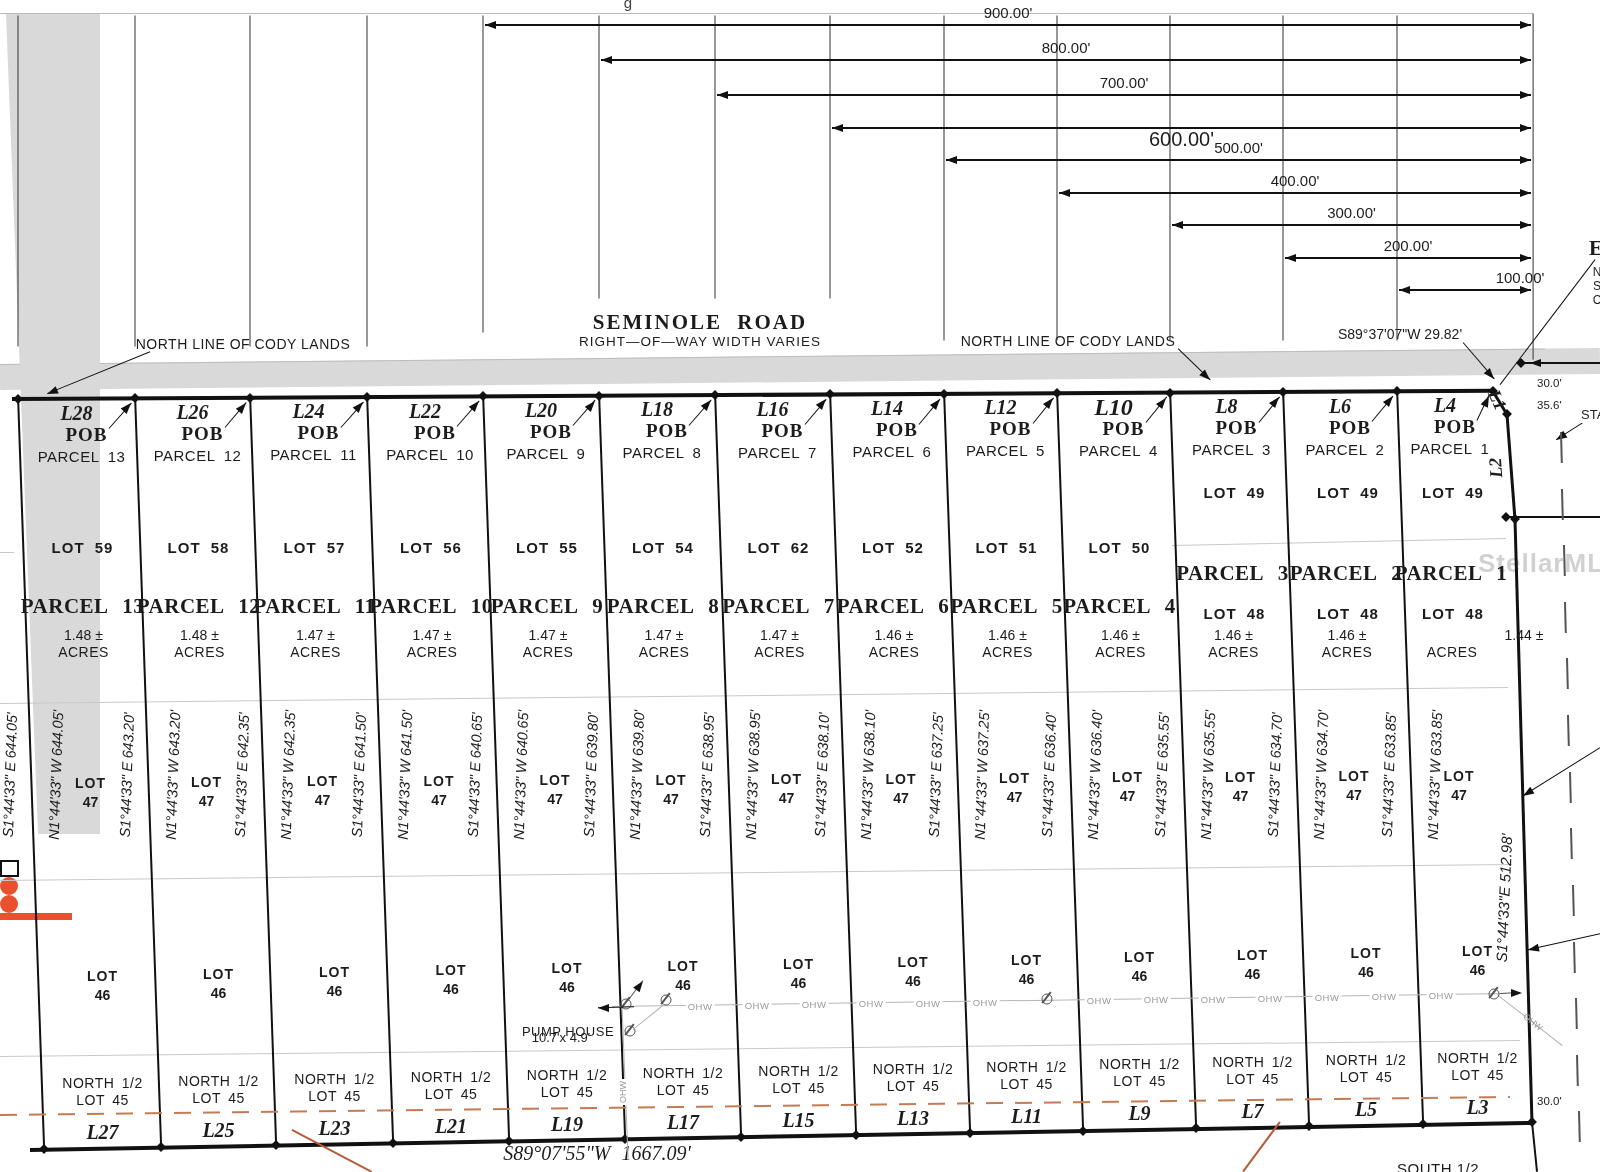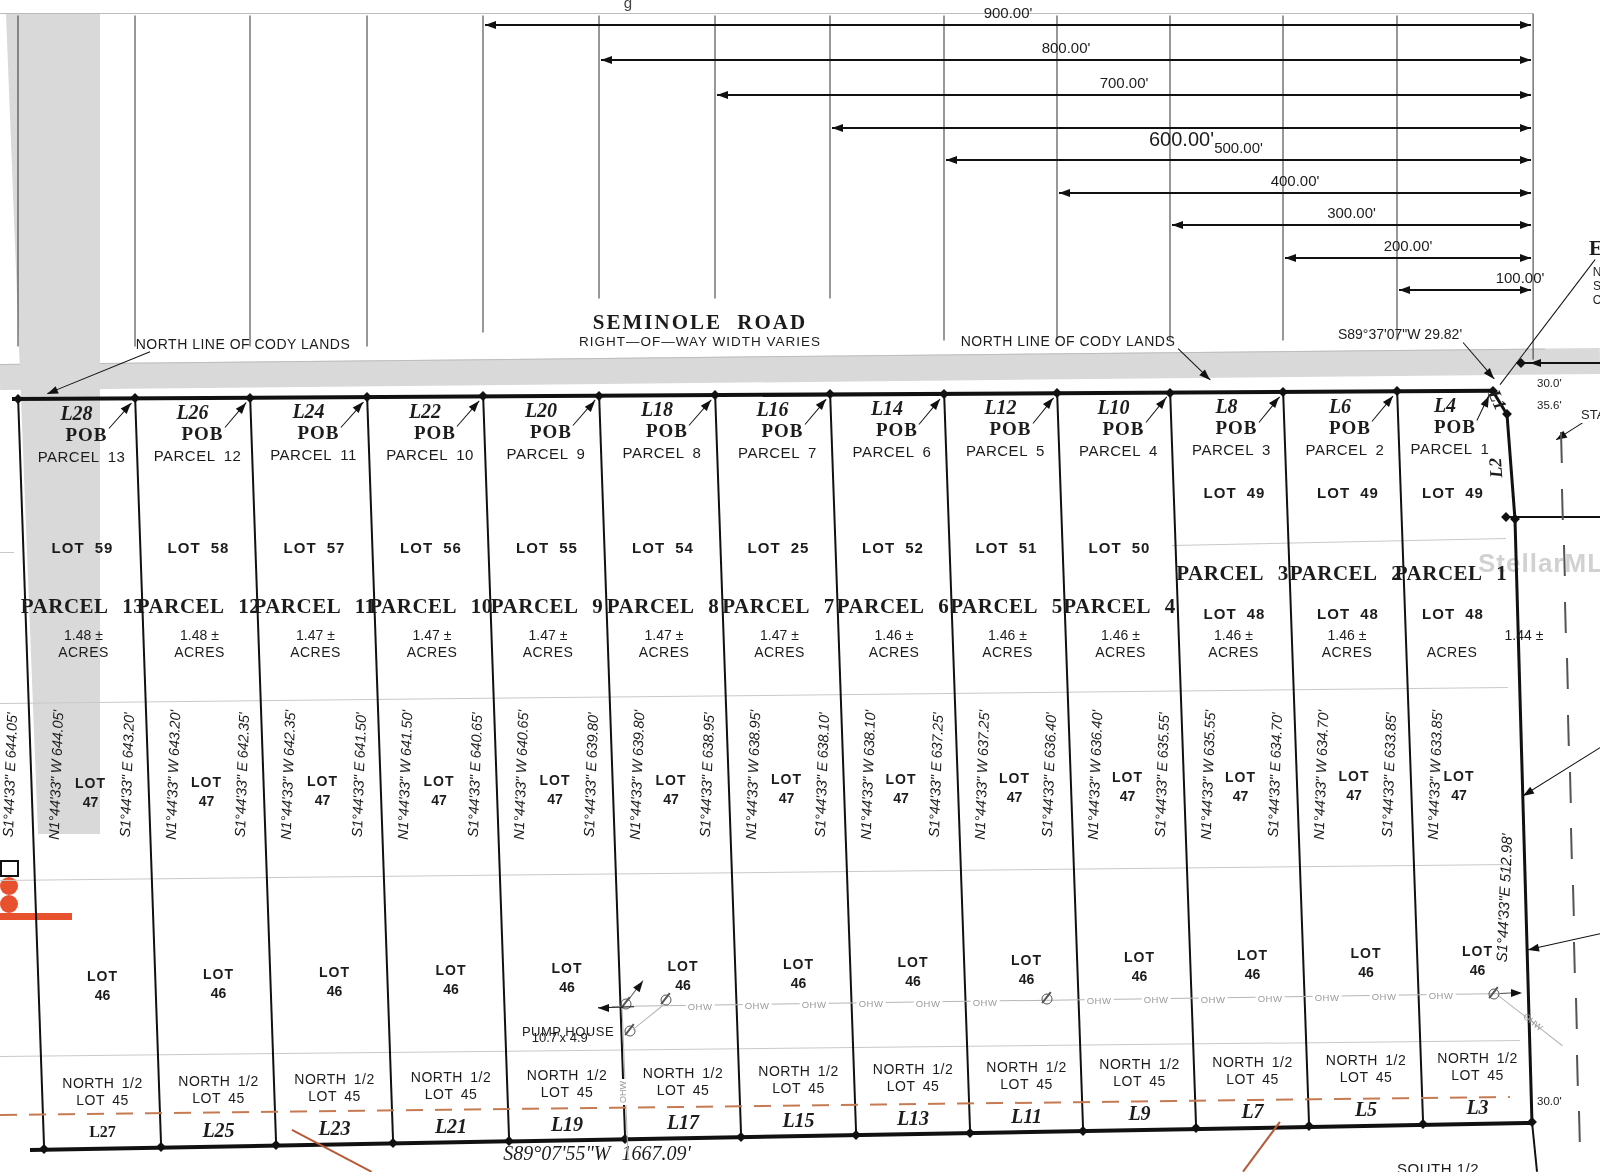--- a/index.html
+++ b/index.html
@@ -155,21 +155,21 @@
     <span class="t sans" style="left: 82.5px; top: 547px; font-size: 15px; font-weight: bold; letter-spacing: 1px; word-spacing: 5px;">LOT 59</span>
     <span class="t serif" style="left: 82.5px; top: 606px; font-size: 21px; font-weight: bold; letter-spacing: 0.5px; word-spacing: 9px;">PARCEL 13</span>
     <span class="t sans" style="left: 83.5px; top: 635px; font-size: 14px;">1.48 ±</span>
     <span class="t sans" style="left: 83.5px; top: 652px; font-size: 14px; letter-spacing: 0.5px;">ACRES</span>
     <span class="t sans" style="left: 90.5px; top: 782.617px; font-size: 14px; font-weight: bold; letter-spacing: 1px;">LOT</span>
     <span class="t sans" style="left: 90.5px; top: 801.617px; font-size: 14px; font-weight: bold;">47</span>
     <span class="t sans" style="left: 102.5px; top: 976.155px; font-size: 14px; font-weight: bold; letter-spacing: 1px;">LOT</span>
     <span class="t sans" style="left: 102.5px; top: 995.155px; font-size: 14px; font-weight: bold;">46</span>
     <span class="t sans" style="left: 102.5px; top: 1083.15px; font-size: 14px; letter-spacing: 0.5px; word-spacing: 3px;">NORTH 1/2</span>
     <span class="t sans" style="left: 102.5px; top: 1100.15px; font-size: 14px; letter-spacing: 0.5px; word-spacing: 3px;">LOT 45</span>
-    <span class="t serif" style="left: 102.5px; top: 1132.15px; font-size: 16px; font-weight: bold; ">L27</span>
+    <span class="t serif" style="left: 102.5px; top: 1132.15px; font-size: 20px; font-weight: bold; font-style: italic;">L27</span>
     <span class="t serif" style="left: 192.5px; top: 411.941px; font-size: 20px; font-weight: bold; font-style: italic;">L26</span>
     <span class="t serif" style="left: 202.5px; top: 433.941px; font-size: 19px; font-weight: bold; letter-spacing: 1px;">POB</span>
     <span class="t sans" style="left: 197.5px; top: 454.941px; font-size: 15px; letter-spacing: 0.5px; word-spacing: 4px;">PARCEL 12</span>
     <div class="ln" style="left: 224.5px; top: 427.341px; width: 33.2139px; height: 1.2px; background: rgb(17, 17, 17); transform: rotate(-49.6602deg);"></div>
     <div class="ar" style="left: 246px; top: 398.625px; transform: rotate(-229.66deg);"></div>
     <span class="t sans" style="left: 198.5px; top: 547px; font-size: 15px; font-weight: bold; letter-spacing: 1px; word-spacing: 5px;">LOT 58</span>
     <span class="t serif" style="left: 198.5px; top: 606px; font-size: 21px; font-weight: bold; letter-spacing: 0.5px; word-spacing: 9px;">PARCEL 12</span>
     <span class="t sans" style="left: 199.5px; top: 635px; font-size: 14px;">1.48 ±</span>
     <span class="t sans" style="left: 199.5px; top: 652px; font-size: 14px; letter-spacing: 0.5px;">ACRES</span>
     <span class="t sans" style="left: 206.5px; top: 782.038px; font-size: 14px; font-weight: bold; letter-spacing: 1px;">LOT</span>
@@ -241,21 +241,21 @@
     <span class="t sans" style="left: 683px; top: 965.706px; font-size: 14px; font-weight: bold; letter-spacing: 1px;">LOT</span>
     <span class="t sans" style="left: 683px; top: 984.706px; font-size: 14px; font-weight: bold;">46</span>
     <span class="t sans" style="left: 683px; top: 1072.71px; font-size: 14px; letter-spacing: 0.5px; word-spacing: 3px;">NORTH 1/2</span>
     <span class="t sans" style="left: 683px; top: 1089.71px; font-size: 14px; letter-spacing: 0.5px; word-spacing: 3px;">LOT 45</span>
     <span class="t serif" style="left: 683px; top: 1121.71px; font-size: 20px; font-weight: bold; font-style: italic;">L17</span>
     <span class="t serif" style="left: 772.5px; top: 408.751px; font-size: 20px; font-weight: bold; font-style: italic;">L16</span>
     <span class="t serif" style="left: 782.5px; top: 430.751px; font-size: 19px; font-weight: bold; letter-spacing: 1px;">POB</span>
     <span class="t sans" style="left: 777.5px; top: 451.751px; font-size: 15px; letter-spacing: 0.5px; word-spacing: 4px;">PARCEL 7</span>
     <div class="ln" style="left: 804.5px; top: 424.151px; width: 33.2139px; height: 1.2px; background: rgb(17, 17, 17); transform: rotate(-49.6602deg);"></div>
     <div class="ar" style="left: 826px; top: 395.435px; transform: rotate(-229.66deg);"></div>
-    <span class="t sans" style="left: 778.5px; top: 547px; font-size: 15px; font-weight: bold; letter-spacing: 1px; word-spacing: 5px;">LOT 25</span>
+    <span class="t sans" style="left: 778.5px; top: 547px; font-size: 15px; font-weight: bold; letter-spacing: 1px; word-spacing: 5px;">LOT 62</span>
     <span class="t serif" style="left: 778.5px; top: 606px; font-size: 21px; font-weight: bold; letter-spacing: 0.5px; word-spacing: 9px;">PARCEL 7</span>
     <span class="t sans" style="left: 779.5px; top: 635px; font-size: 14px;">1.47 ±</span>
     <span class="t sans" style="left: 779.5px; top: 652px; font-size: 14px; letter-spacing: 0.5px;">ACRES</span>
     <span class="t sans" style="left: 786.5px; top: 779.138px; font-size: 14px; font-weight: bold; letter-spacing: 1px;">LOT</span>
     <span class="t sans" style="left: 786.5px; top: 798.138px; font-size: 14px; font-weight: bold;">47</span>
     <span class="t sans" style="left: 798.5px; top: 963.627px; font-size: 14px; font-weight: bold; letter-spacing: 1px;">LOT</span>
     <span class="t sans" style="left: 798.5px; top: 982.627px; font-size: 14px; font-weight: bold;">46</span>
     <span class="t sans" style="left: 798.5px; top: 1070.63px; font-size: 14px; letter-spacing: 0.5px; word-spacing: 3px;">NORTH 1/2</span>
     <span class="t sans" style="left: 798.5px; top: 1087.63px; font-size: 14px; letter-spacing: 0.5px; word-spacing: 3px;">LOT 45</span>
     <span class="t serif" style="left: 798.5px; top: 1119.63px; font-size: 20px; font-weight: bold; font-style: italic;">L15</span>
@@ -284,21 +284,21 @@
     <span class="t serif" style="left: 1006.5px; top: 606px; font-size: 21px; font-weight: bold; letter-spacing: 0.5px; word-spacing: 9px;">PARCEL 5</span>
     <span class="t sans" style="left: 1007.5px; top: 635px; font-size: 14px;">1.46 ±</span>
     <span class="t sans" style="left: 1007.5px; top: 652px; font-size: 14px; letter-spacing: 0.5px;">ACRES</span>
     <span class="t sans" style="left: 1014.5px; top: 777.997px; font-size: 14px; font-weight: bold; letter-spacing: 1px;">LOT</span>
     <span class="t sans" style="left: 1014.5px; top: 796.997px; font-size: 14px; font-weight: bold;">47</span>
     <span class="t sans" style="left: 1026.5px; top: 959.523px; font-size: 14px; font-weight: bold; letter-spacing: 1px;">LOT</span>
     <span class="t sans" style="left: 1026.5px; top: 978.523px; font-size: 14px; font-weight: bold;">46</span>
     <span class="t sans" style="left: 1026.5px; top: 1066.52px; font-size: 14px; letter-spacing: 0.5px; word-spacing: 3px;">NORTH 1/2</span>
     <span class="t sans" style="left: 1026.5px; top: 1083.52px; font-size: 14px; letter-spacing: 0.5px; word-spacing: 3px;">LOT 45</span>
     <span class="t serif" style="left: 1026.5px; top: 1115.52px; font-size: 20px; font-weight: bold; font-style: italic;">L11</span>
-    <span class="t serif" style="left: 1113.5px; top: 406.876px; font-size: 20px; font-weight: bold; font-style: italic;">L10</span>
+    <span class="t serif" style="left: 1113.5px; top: 406.876px; font-size: 24px; font-weight: bold; font-style: italic;">L10</span>
     <span class="t serif" style="left: 1123.5px; top: 428.876px; font-size: 19px; font-weight: bold; letter-spacing: 1px;">POB</span>
     <span class="t sans" style="left: 1118.5px; top: 449.876px; font-size: 15px; letter-spacing: 0.5px; word-spacing: 4px;">PARCEL 4</span>
     <div class="ln" style="left: 1145.5px; top: 422.276px; width: 32.5712px; height: 1.2px; background: rgb(17, 17, 17); transform: rotate(-50.9949deg);"></div>
     <div class="ar" style="left: 1166px; top: 393.565px; transform: rotate(-230.995deg);"></div>
     <span class="t sans" style="left: 1119.5px; top: 547px; font-size: 15px; font-weight: bold; letter-spacing: 1px; word-spacing: 5px;">LOT 50</span>
     <span class="t serif" style="left: 1119.5px; top: 606px; font-size: 21px; font-weight: bold; letter-spacing: 0.5px; word-spacing: 9px;">PARCEL 4</span>
     <span class="t sans" style="left: 1120.5px; top: 635px; font-size: 14px;">1.46 ±</span>
     <span class="t sans" style="left: 1120.5px; top: 652px; font-size: 14px; letter-spacing: 0.5px;">ACRES</span>
     <span class="t sans" style="left: 1127.5px; top: 777.433px; font-size: 14px; font-weight: bold; letter-spacing: 1px;">LOT</span>
     <span class="t sans" style="left: 1127.5px; top: 796.433px; font-size: 14px; font-weight: bold;">47</span>

